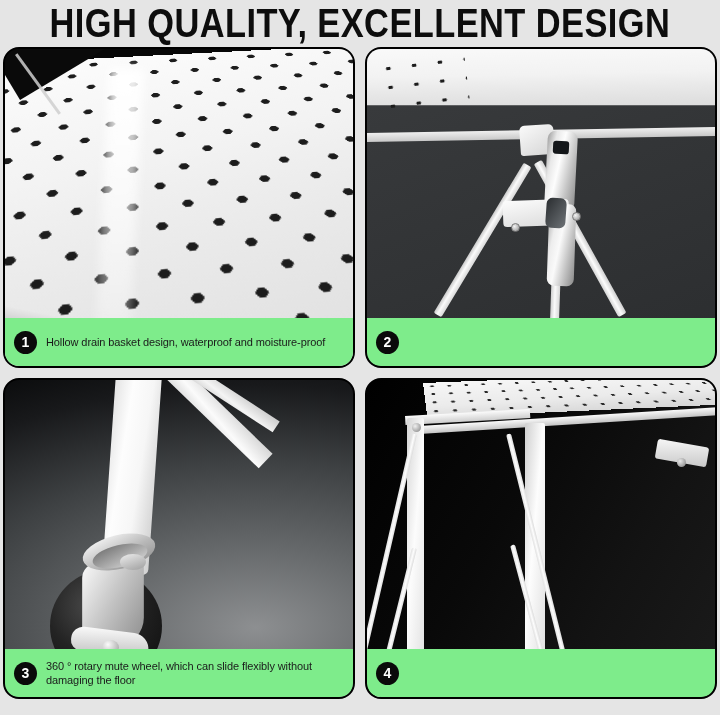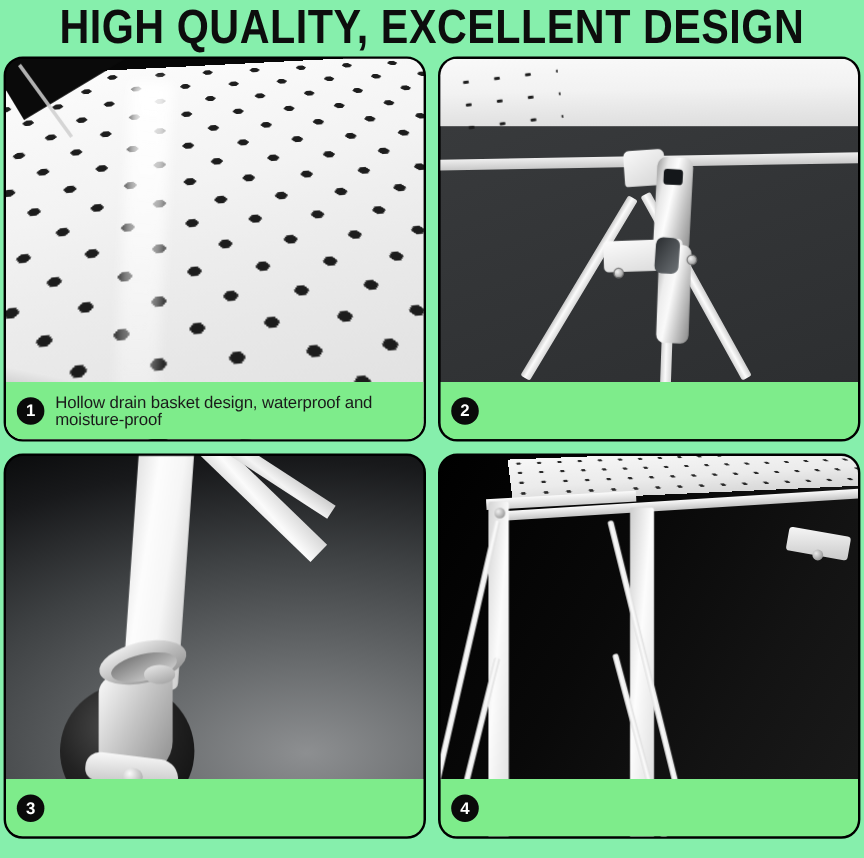--- a/index.html
+++ b/index.html
@@ -3,21 +3,21 @@
 <meta charset="utf-8">
 <title>Product Feature Infographic</title>
 <style>
   * { margin:0; padding:0; box-sizing:border-box; }
   html, body {
     width:720px; height:715px;
     background:#ffffff;
     font-family:"Liberation Sans", sans-serif;
     overflow:hidden;
   }
-  #root { position:relative; width:720px; height:715px; background:#86efac; }
+  #root { position:relative; width:720px; height:715px; background:#e5e5e5; }
 
   
   .title-bar{
     position:absolute; left:0; top:0; width:720px; height:46px;
     display:flex; align-items:center; justify-content:center;
   }
   .title-text{
     font-family:"Liberation Sans Narrow","Liberation Sans", sans-serif;
     font-weight:700;
     font-size:40px;
@@ -66,21 +66,21 @@
     width:23px; height:23px;
     border-radius:50%;
     background:#0a0a0a;
     color:#ffffff;
     font-size:14px; font-weight:700;
     display:flex; align-items:center; justify-content:center;
     margin-right:9px;
     line-height:1;
   }
   .cap-text{
-    font-size:14px;
+    font-size:11px;
     line-height:14.4px;
     color:#1a1a1a;
     letter-spacing:-0.1px;
   }
 
   
   .p1-bg{ position:absolute; inset:0; background:#070707; }
   .p1-top{
     position:absolute;
     left:-14%; top:-5%; width:128%; height:106%;
@@ -415,20 +415,21 @@
         <div class="p3-tire"></div>
         <div class="p3-fork"></div>
         <div class="p3-hub"></div>
         <div class="p3-hub2"></div>
         <div class="p3-stem"></div>
         <div class="p3-brake"></div>
         <div class="p3-brakenub"></div>
       </div>
       <div class="caption">
         <div class="badge">3</div>
+        <div class="cap-text">360 ° rotary mute wheel, which can slide flexibly without damaging the floor</div>
       </div>
     </div>
 
     <div class="panel">
       <div class="photo">
         <div class="p4-bg"></div>
         <div class="p4-shelf">
           <div class="p4-shelfholes"></div>
         </div>
         <div class="p4-shelfedge"></div>

